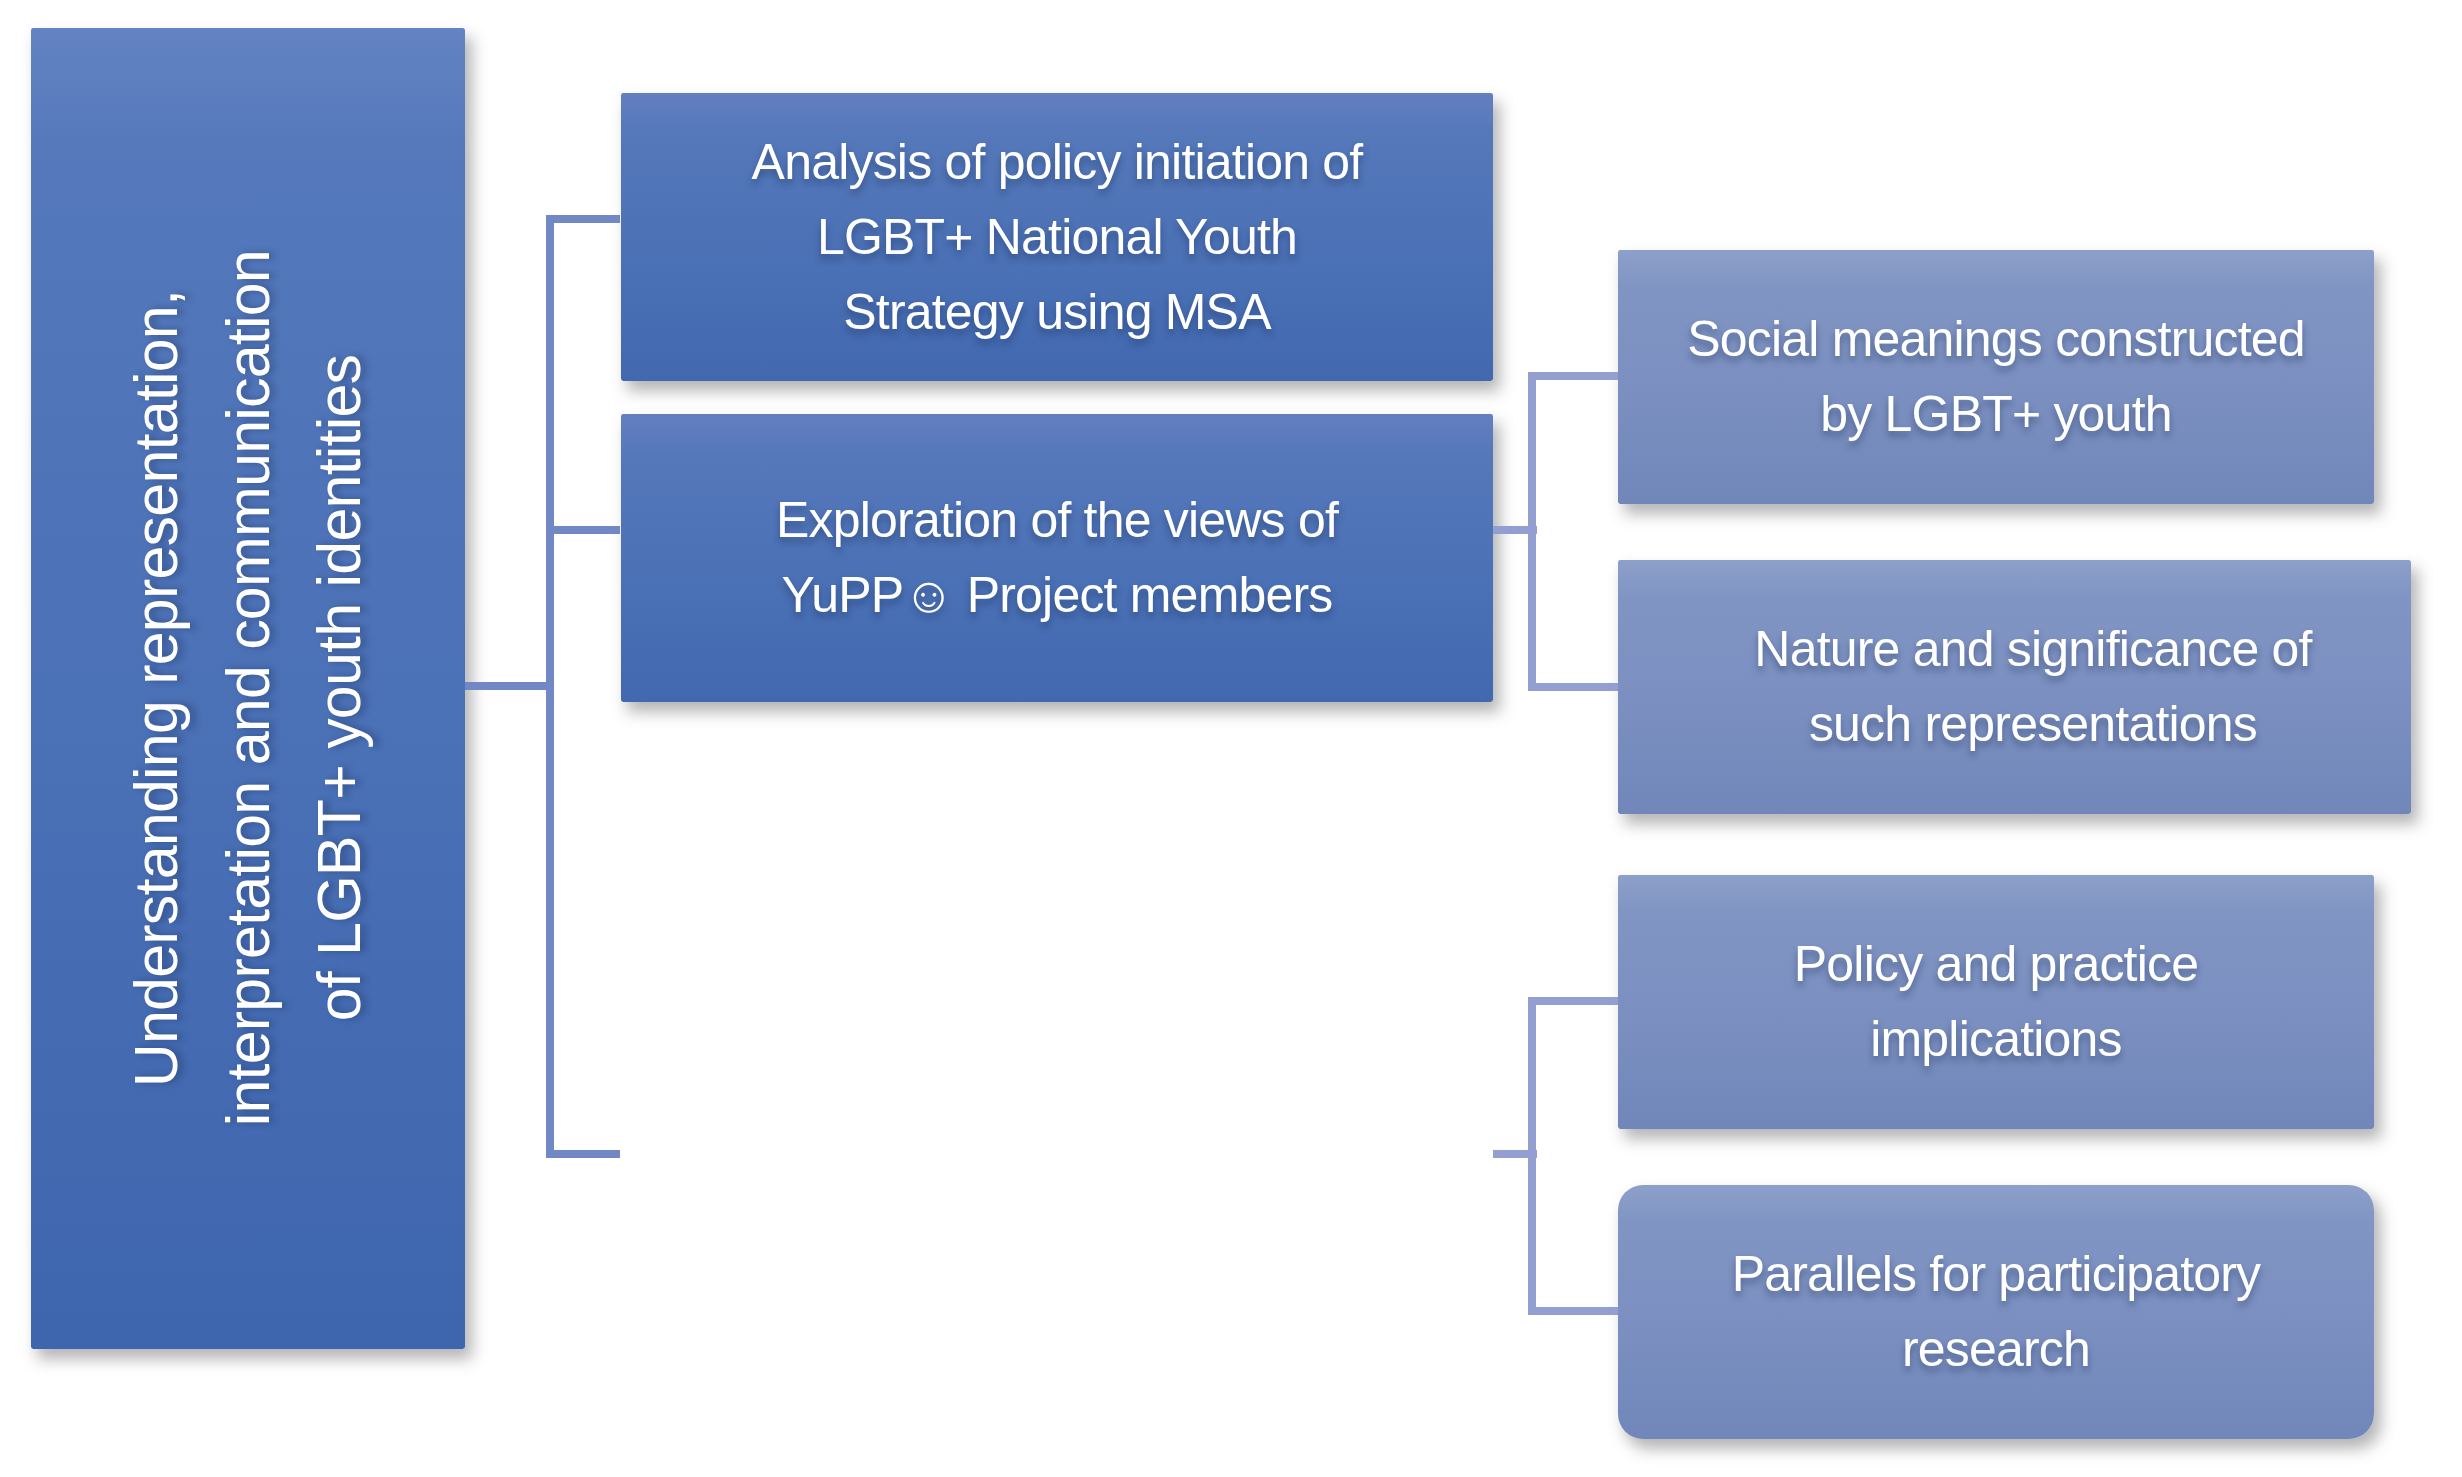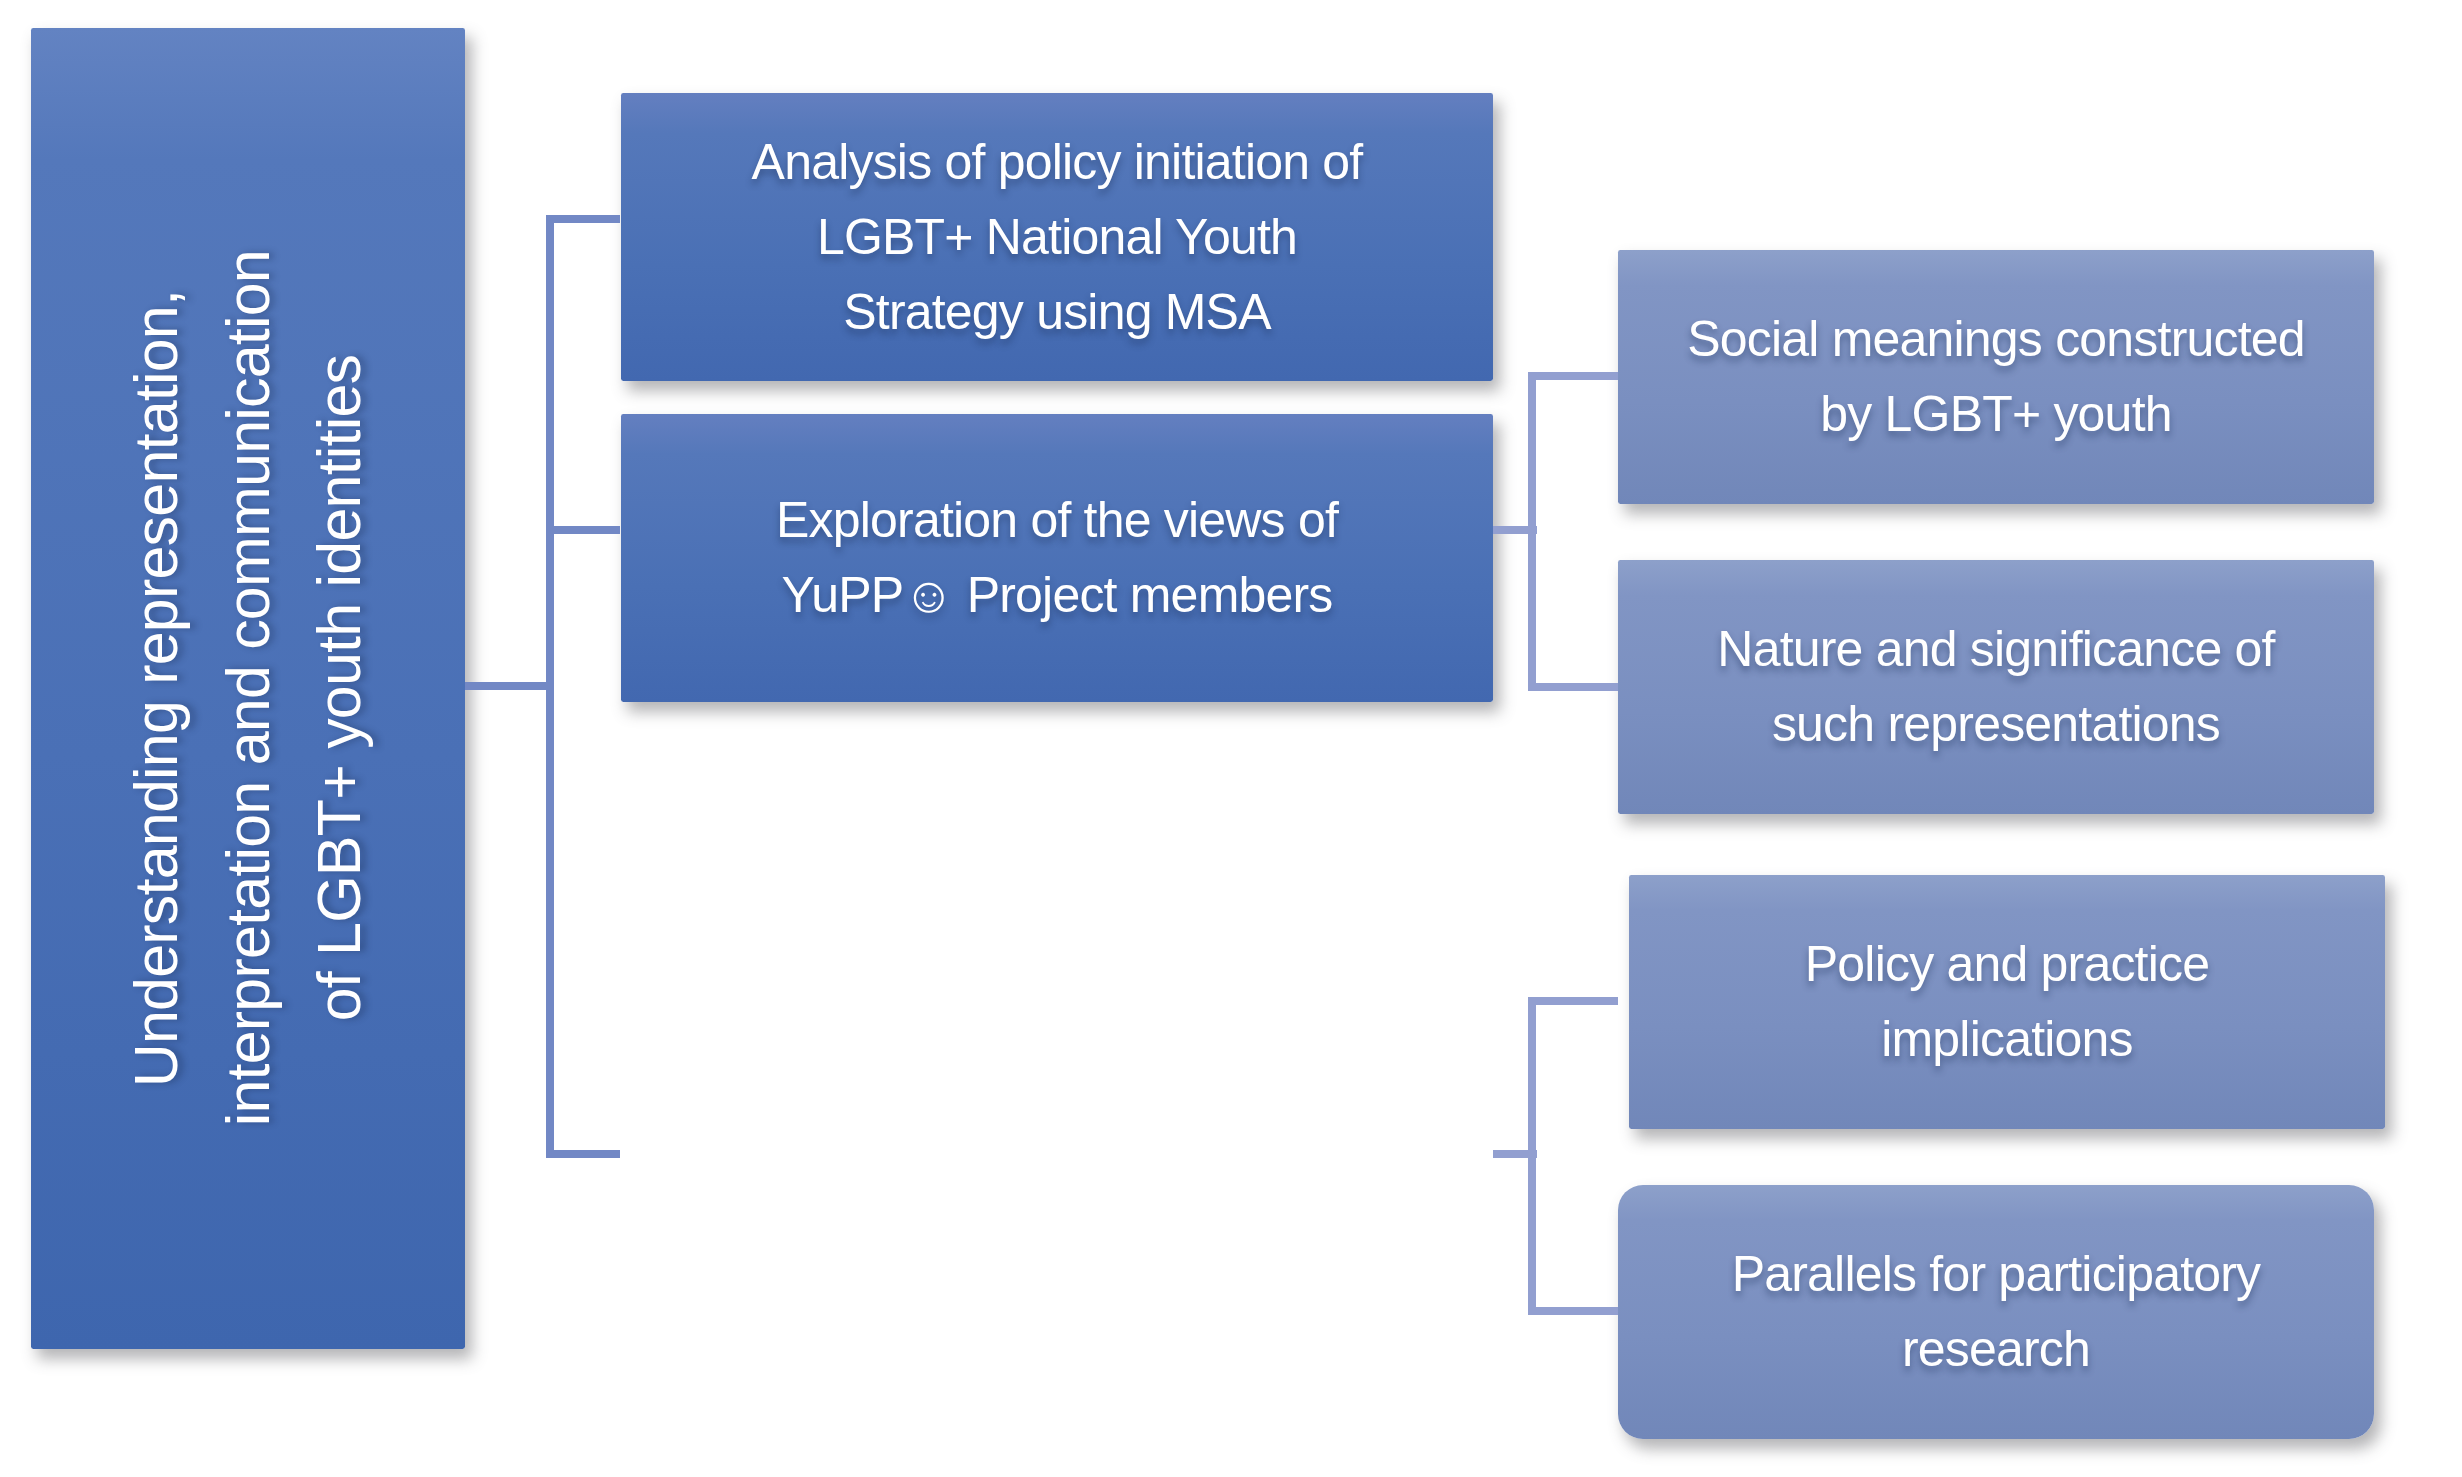--- a/index.html
+++ b/index.html
@@ -54,22 +54,22 @@
   }
   
   .node.secondary {
     left: 1618px; width: 756px; height: 254px;
     background: linear-gradient(180deg, #8da0ca 0%, #8195c4 14%, #7a8fc0 60%, #7187b9 100%);
   }
   #m1 { top: 93px; }
   #m2 { top: 403px; margin-top: 11px; }
   #m3 { top: 1028px; }
   #r1 { top: 250px; }
-  #r2 { top: 560px; }
-  #r3 { top: 875px; margin-left: 11px; }
+  #r2 { top: 560px; padding-left: 37px; }
+  #r3 { top: 875px; }
   #r4 { top: 1185px; border-radius: 25px; }
   
   .conn {
     position: absolute;
     background: #7288c5;
   }
   .conn.right-side { background: #929fd0; }
 </style>
 </head>
 <body>

